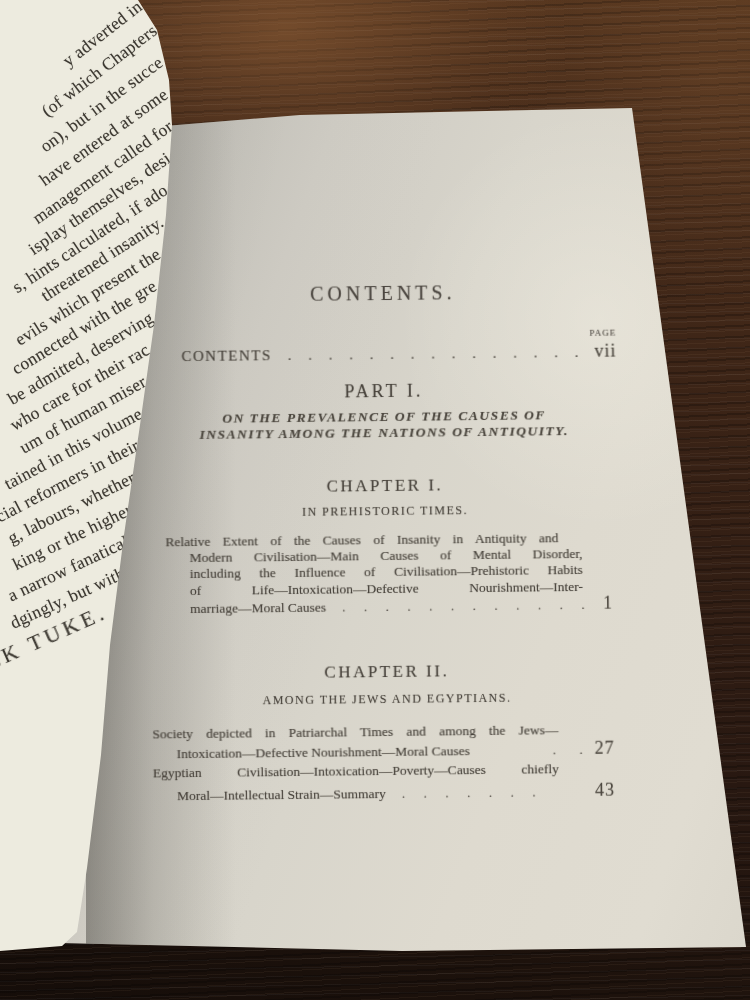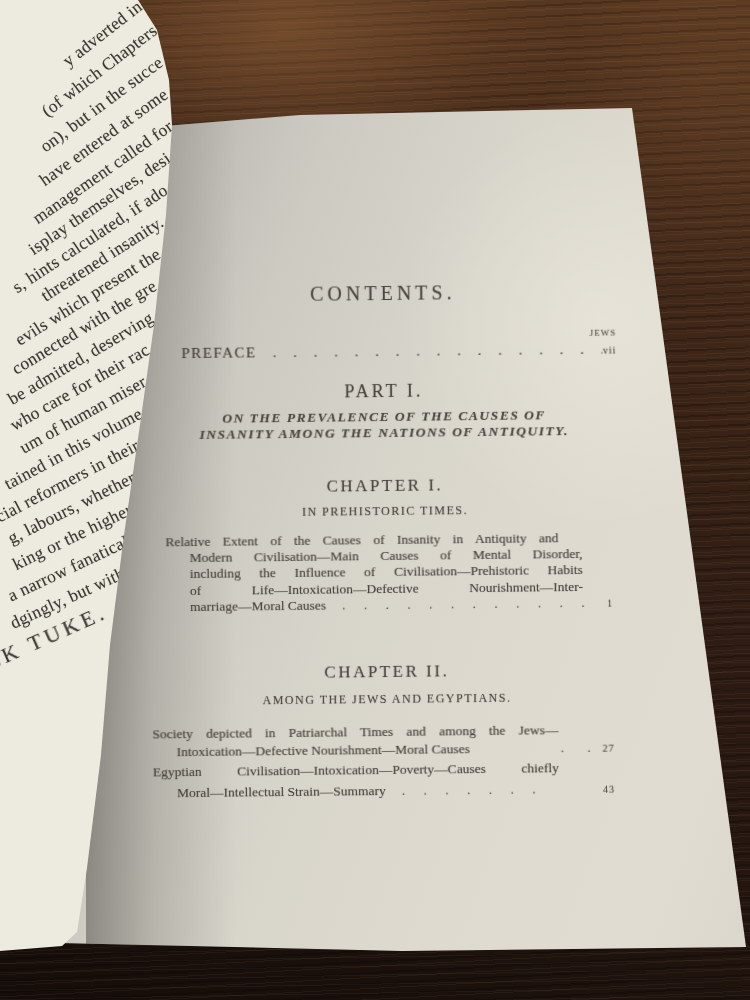--- a/index.html
+++ b/index.html
@@ -35,21 +35,21 @@
     text-shadow:0 0 1px rgba(60,55,48,0.30);
   }
   .h-center{position:absolute;left:0;right:0;text-align:center;white-space:nowrap;}
   .contents-title{top:282px;font-size:20px;letter-spacing:4px;color:#4b4640;}
   .page-col-label{position:absolute;top:330px;right:2px;font-size:9px;letter-spacing:1px;color:#56514a;}
   .preface-row{position:absolute;top:343px;left:0;right:0;display:flex;align-items:baseline;padding:0 2px 0 33px;font-size:15px;letter-spacing:1.5px;}
   .dots{flex:1;white-space:nowrap;overflow:hidden;padding:0 12px 0 16px;letter-spacing:0;color:#56514a;}
   .d15{word-spacing:13px;}
   .d14{word-spacing:15px;}
   .d18{word-spacing:20px;text-align:right;}
-  .pagenum{font-size:10px;letter-spacing:1px;color:#4c473f;}
+  .pagenum{font-size:18px;letter-spacing:1px;color:#4c473f;}
   .part-heading{top:381px;font-size:18px;letter-spacing:3px;}
   .part-sub1{top:409px;font-size:13.5px;font-style:italic;font-weight:700;letter-spacing:1.5px;color:#4b463e;}
   .part-sub2{top:425px;font-size:13.5px;font-style:italic;font-weight:700;letter-spacing:1.5px;color:#4b463e;}
   .ch1-heading{top:476px;font-size:17px;letter-spacing:2.5px;}
   .ch1-sub{top:504px;font-size:12px;letter-spacing:1.5px;}
   .ch2-heading{top:662px;font-size:17px;letter-spacing:2.5px;}
   .ch2-sub{top:692px;font-size:12px;letter-spacing:1.5px;}
   .entry{position:absolute;left:0;right:0;font-size:13.5px;}
   .entry-1{top:532px;line-height:16.2px;padding-left:15px;}
   .entry-1 .jline{width:393px;}
@@ -83,24 +83,24 @@
 </style>
 </head>
 <body>
 
 <div class="page right-page">
   <div class="gutter-shadow"></div>
   <div class="page-content soft">
 
     <div class="h-center contents-title">CONTENTS.</div>
 
-    <div class="page-col-label">JEWS</div>
+    <div class="page-col-label">PAGE</div>
 
     <div class="preface-row">
-      <span>PREFACE</span>
+      <span>CONTENTS</span>
       <span class="dots d15">. . . . . . . . . . . . . . . . .</span>
       <span class="pagenum">vii</span>
     </div>
 
     <div class="h-center part-heading">PART I.</div>
     <div class="h-center part-sub1">ON THE PREVALENCE OF THE CAUSES OF</div>
     <div class="h-center part-sub2">INSANITY AMONG THE NATIONS OF ANTIQUITY.</div>
 
     <div class="h-center ch1-heading">CHAPTER I.</div>
     <div class="h-center ch1-sub">IN PREHISTORIC TIMES.</div>

